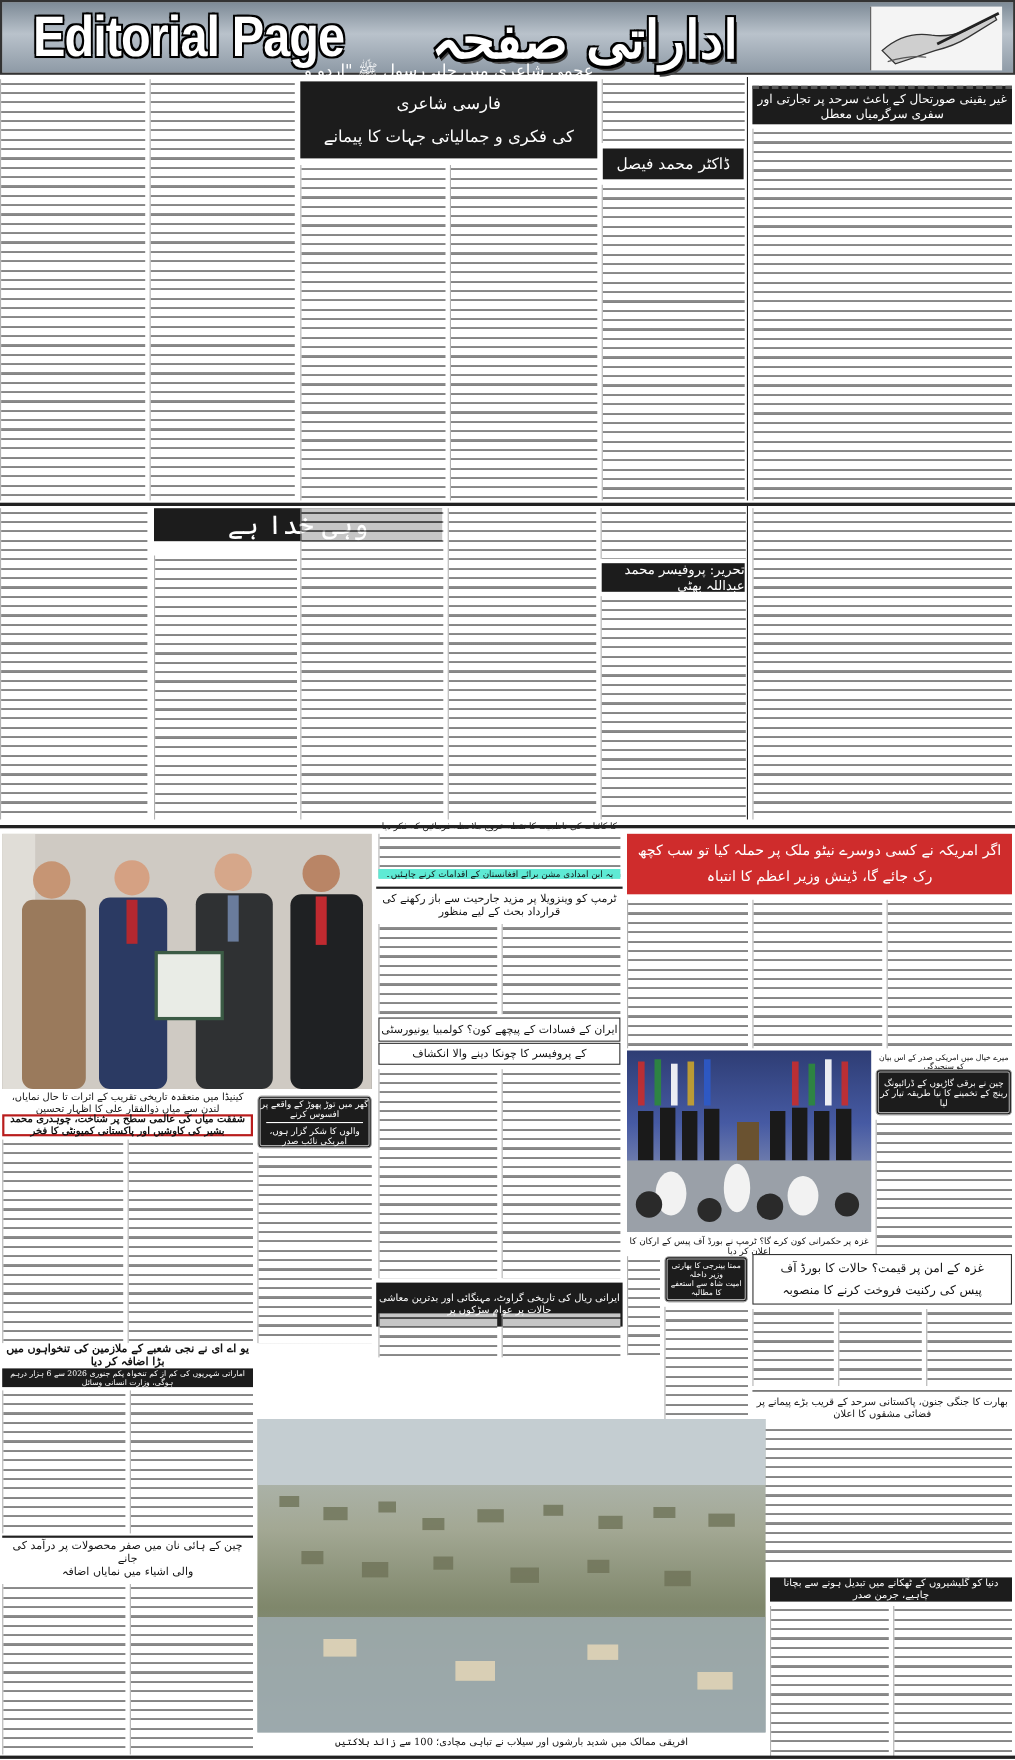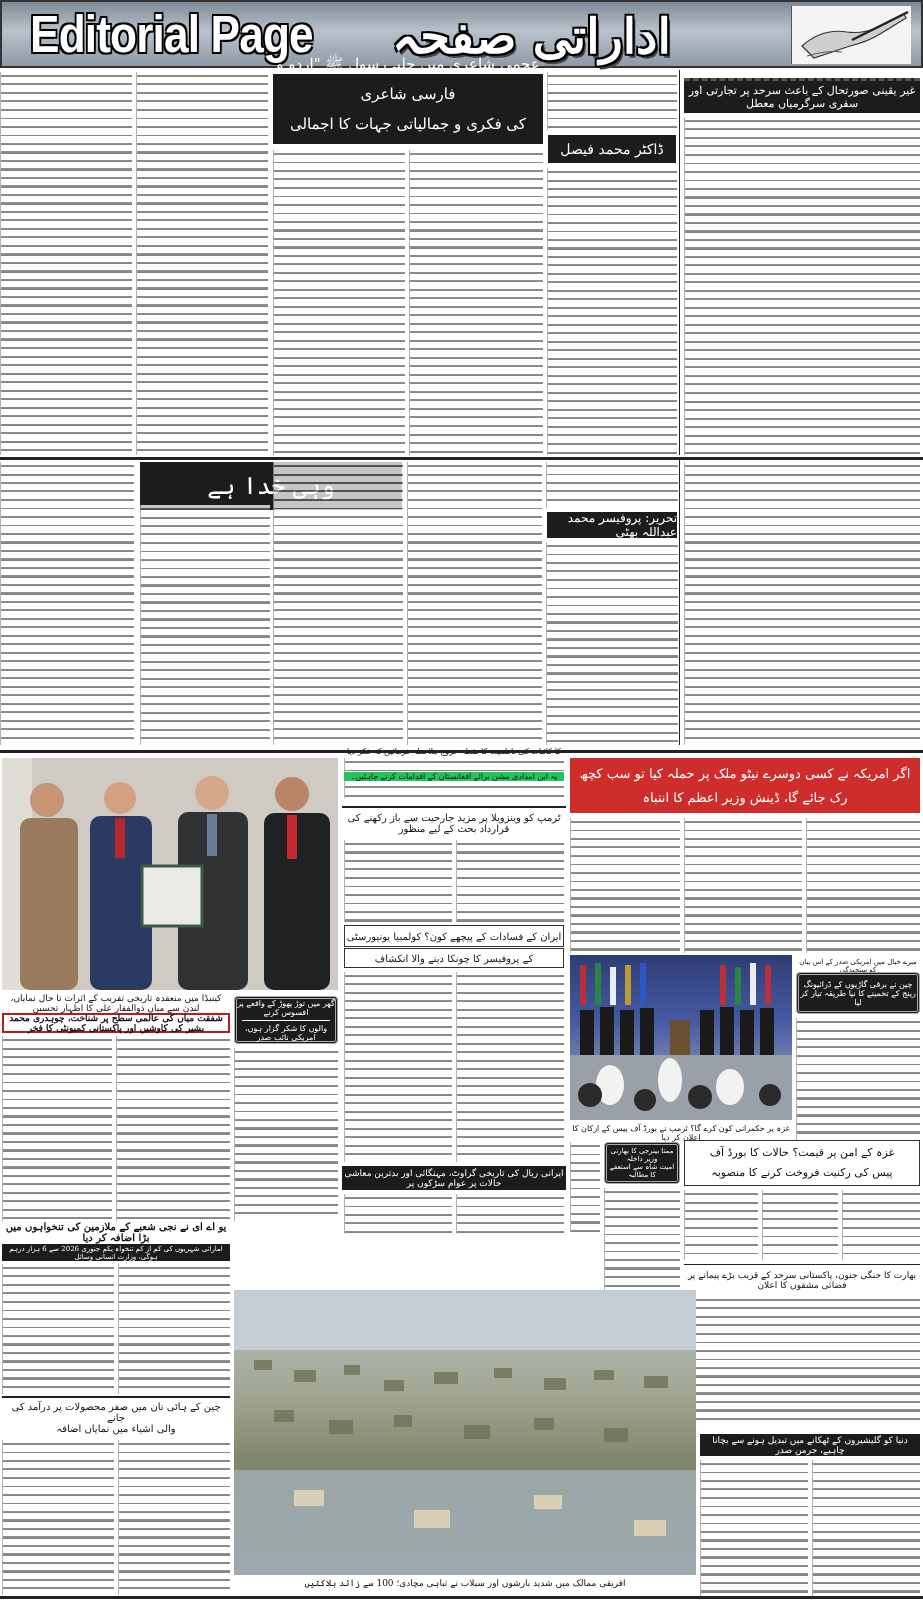--- a/index.html
+++ b/index.html
@@ -30,37 +30,37 @@
       <line x1="60" y1="34" x2="116" y2="6" stroke="#222" stroke-width="2.5"></line>
       <path d="M15 50 Q35 44 50 46" stroke="#555" fill="none"></path>
     </svg>
   </div>
 </div>
 
 <div class="col-text" style="left:0;top:72px;width:132px;height:383px;"></div>
 <div class="col-text" style="left:136px;top:72px;width:132px;height:383px;"></div>
 <div class="headbox dark" style="left:273px;top:74px;width:270px;height:70px;flex-direction:column;font-size:15px;line-height:30px;">
   <div>عجمی شاعری میں حلیہ رسول ﷺ "اردو و فارسی شاعری</div>
-  <div>کی فکری و جمالیاتی جہات کا اجمالی جائزہ"</div>
+  <div>کی فکری و جمالیاتی جہات کا پیمانے جائزہ"</div>
 </div>
 <div class="col-text" style="left:273px;top:150px;width:132px;height:305px;"></div>
 <div class="col-text" style="left:409px;top:150px;width:134px;height:305px;"></div>
 <div class="col-text" style="left:547px;top:72px;width:130px;height:58px;"></div>
 <div class="byline" style="left:548px;top:135px;width:128px;height:28px;">ڈاکٹر محمد فیصل</div>
 <div class="col-text" style="left:547px;top:168px;width:130px;height:287px;"></div>
 <div class="rule" style="left:679px;top:70px;width:1px;height:385px;"></div>
 <div class="headbox dark" style="left:684px;top:78px;width:236px;height:35px;font-size:11px;border-top:3px dashed #555;">
   <span>غیر یقینی صورتحال کے باعث سرحد پر تجارتی اور سفری سرگرمیاں معطل</span>
 </div>
 <div class="col-text" style="left:684px;top:117px;width:236px;height:338px;"></div>
 
 <div class="rule" style="left:0;top:457px;width:923px;height:3px;"></div>
 
 <div class="col-text" style="left:0;top:462px;width:134px;height:283px;"></div>
-<div class="headbox dark" style="left:140px;top:462px;width:262px;height:48px;font-size:24px;">
+<div class="headbox dark" style="left:140px;top:462px;width:262px;height:30px;font-size:24px;">
   <span>وہی خدا ہے</span>
 </div>
 <div class="col-text" style="left:140px;top:505px;width:130px;height:240px;"></div>
 <div class="col-text" style="left:273px;top:462px;width:130px;height:283px;"></div>
 <div class="col-text" style="left:407px;top:462px;width:135px;height:283px;"></div>
 <div class="col-text" style="left:546px;top:462px;width:132px;height:46px;"></div>
 <div class="byline" style="left:547px;top:512px;width:130px;height:26px;font-size:12px;">تحریر: پروفیسر محمد عبداللہ بھٹی</div>
 <div class="col-text" style="left:546px;top:542px;width:132px;height:203px;"></div>
 <div class="rule" style="left:679px;top:460px;width:1px;height:285px;"></div>
 <div class="col-text" style="left:684px;top:462px;width:236px;height:283px;"></div>
@@ -97,36 +97,36 @@
 <div class="headbox dark" style="left:234px;top:996px;width:104px;height:48px;flex-direction:column;font-size:8px;border:3px double #aaa;border-radius:4px;">
   <div>گھر میں توڑ پھوڑ کے واقعے پر افسوس کرنے</div>
   <div style="border-top:1px solid #fff;width:90%;margin:3px 0;"></div>
   <div>والوں کا شکر گزار ہوں، امریکی نائب صدر</div>
 </div>
 <div class="col-text" style="left:2px;top:1036px;width:110px;height:185px;"></div>
 <div class="col-text" style="left:116px;top:1036px;width:114px;height:185px;"></div>
 <div class="col-text" style="left:234px;top:1048px;width:104px;height:173px;"></div>
 
 <div class="col-text" style="left:344px;top:758px;width:220px;height:40px;"></div>
-<div class="caption" style="left:344px;top:772px;width:220px;font-size:8px;background:#22c55e;">یہ ابن امدادی مشن برائے افغانستان کے اقدامات کرنے چاہئیں۔</div>
+<div class="caption" style="left:344px;top:790px;width:220px;font-size:8px;background:#5eead4;">یہ ابن امدادی مشن برائے افغانستان کے اقدامات کرنے چاہئیں۔</div>
 <div class="rule" style="left:342px;top:806px;width:224px;height:2px;"></div>
 <div class="headbox" style="left:344px;top:810px;width:220px;height:26px;font-size:10px;color:#111;">
   <span>ٹرمپ کو وینزویلا پر مزید جارحیت سے باز رکھنے کی قرارداد بحث کے لیے منظور</span>
 </div>
 <div class="col-text" style="left:344px;top:840px;width:108px;height:82px;"></div>
 <div class="col-text" style="left:456px;top:840px;width:108px;height:82px;"></div>
 <div class="headbox white" style="left:344px;top:925px;width:220px;height:22px;font-size:10px;">
   <span>ایران کے فسادات کے پیچھے کون؟ کولمبیا یونیورسٹی</span>
 </div>
 <div class="headbox white" style="left:344px;top:948px;width:220px;height:20px;font-size:10px;">
   <span>کے پروفیسر کا چونکا دینے والا انکشاف</span>
 </div>
 <div class="col-text" style="left:344px;top:972px;width:108px;height:190px;"></div>
 <div class="col-text" style="left:456px;top:972px;width:108px;height:190px;"></div>
-<div class="headbox dark" style="left:342px;top:1166px;width:224px;height:24px;font-size:9px;">
+<div class="headbox dark" style="left:342px;top:1166px;width:224px;height:40px;font-size:9px;">
   <span>ایرانی ریال کی تاریخی گراوٹ، مہنگائی اور بدترین معاشی حالات پر عوام سڑکوں پر</span>
 </div>
 <div class="col-text" style="left:344px;top:1194px;width:108px;height:40px;"></div>
 <div class="col-text" style="left:456px;top:1194px;width:108px;height:40px;"></div>
 
 <div class="headbox red" style="left:570px;top:758px;width:350px;height:55px;flex-direction:column;font-size:13px;line-height:24px;">
   <div>اگر امریکہ نے کسی دوسرے نیٹو ملک پر حملہ کیا تو سب کچھ</div>
   <div>رک جائے گا، ڈینش وزیر اعظم کا انتباہ</div>
 </div>
 <div class="col-text" style="left:570px;top:818px;width:110px;height:135px;"></div>

